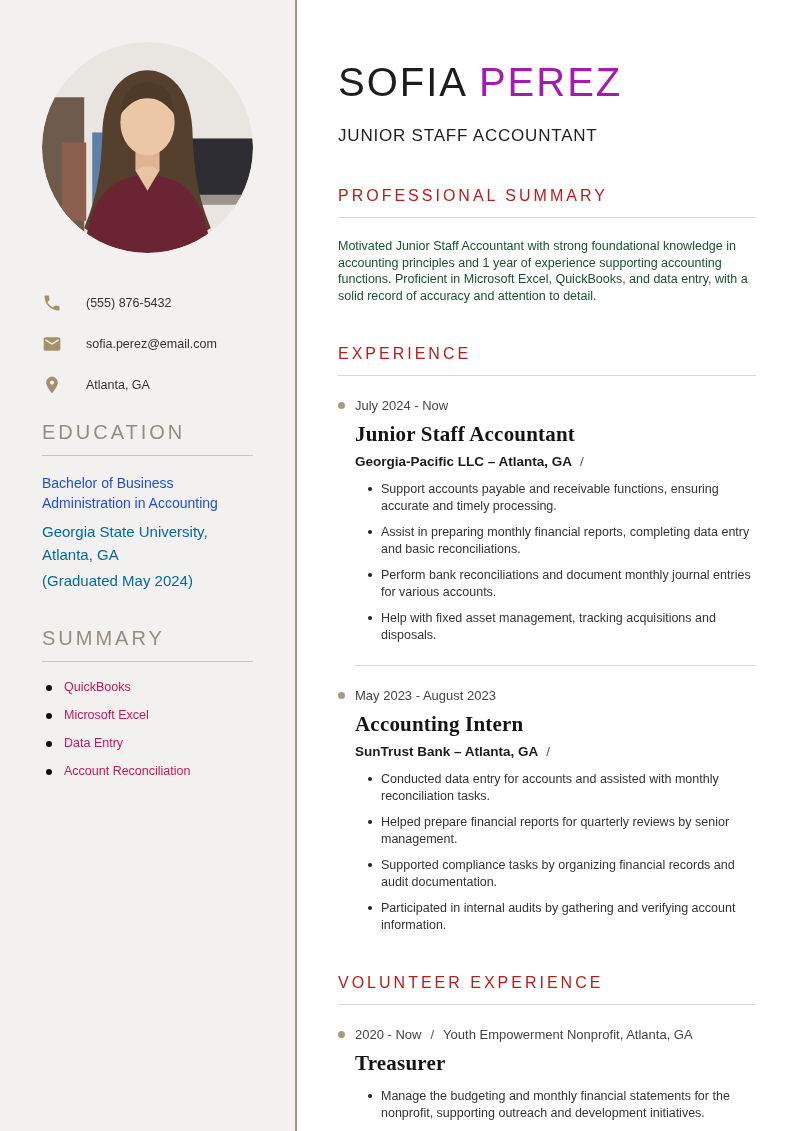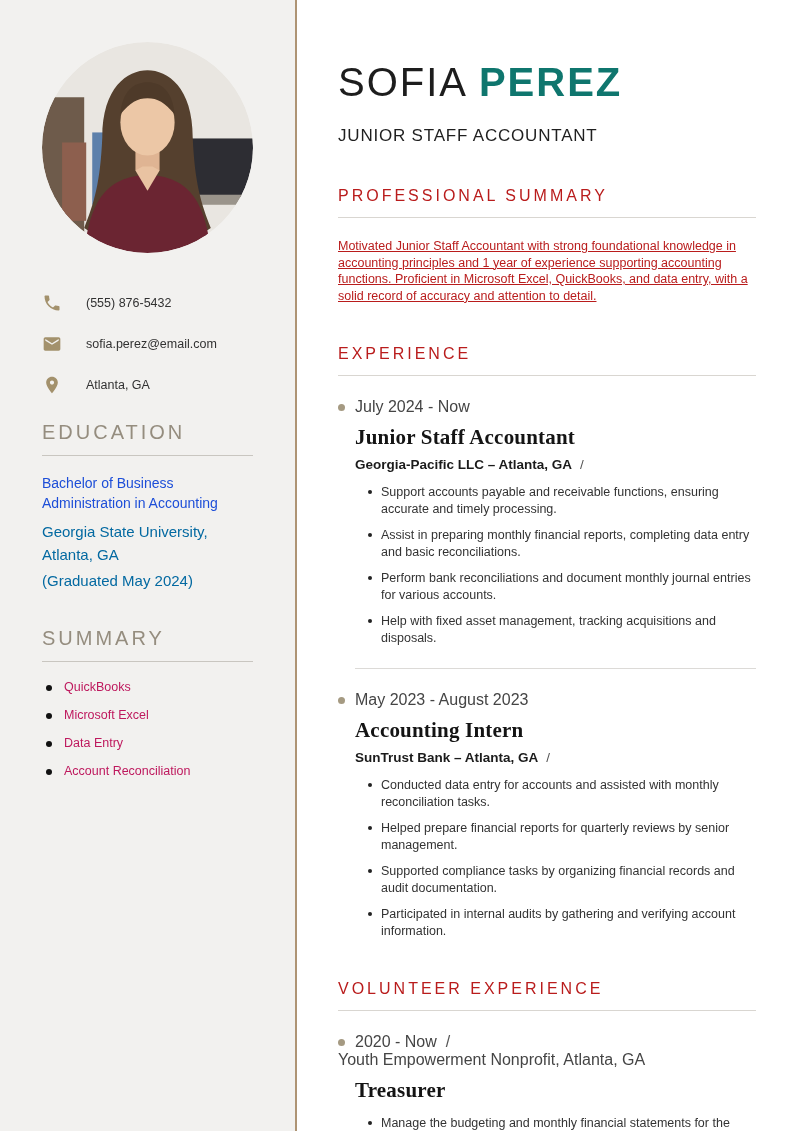--- a/index.html
+++ b/index.html
@@ -86,21 +86,21 @@
     left: 299px; top: 0; bottom: 0; right: 0;
     padding: 62px 44px 0 39px;
   }
   .name {
     font-size: 40px;
     font-weight: 500;
     letter-spacing: 2px;
     color: #1d1d1d;
     line-height: 1;
   }
-  .name .accent { color: #0f766e; font-weight: bold; }
+  .name .accent { color: #a21caf; }
   .role-title {
     margin-top: 24px;
     font-size: 17px;
     font-weight: 500;
     letter-spacing: 0.8px;
     color: #1f1f1f;
   }
 
   .section { margin-top: 41px; }
   .section-heading {
@@ -108,30 +108,29 @@
     font-weight: 400;
     letter-spacing: 3px;
     color: #b91c1c;
     padding-bottom: 12px;
     border-bottom: 1px solid #d9d6d1;
   }
   .summary-text {
     margin-top: 20px;
     font-size: 12.5px;
     line-height: 1.32;
-    color: #b91c1c;
+    color: #14532d;
     max-width: 420px;
-    text-decoration: underline;
   }
 
   .entry { margin-top: 22px; }
   .dateline {
     display: flex;
     align-items: center;
-    font-size: 16px;
+    font-size: 13px;
     color: #454545;
   }
   .date-dot {
     width: 7px; height: 7px;
     border-radius: 50%;
     background: #a59a82;
     margin-right: 10px;
     flex: 0 0 7px;
   }
   .entry-title {

